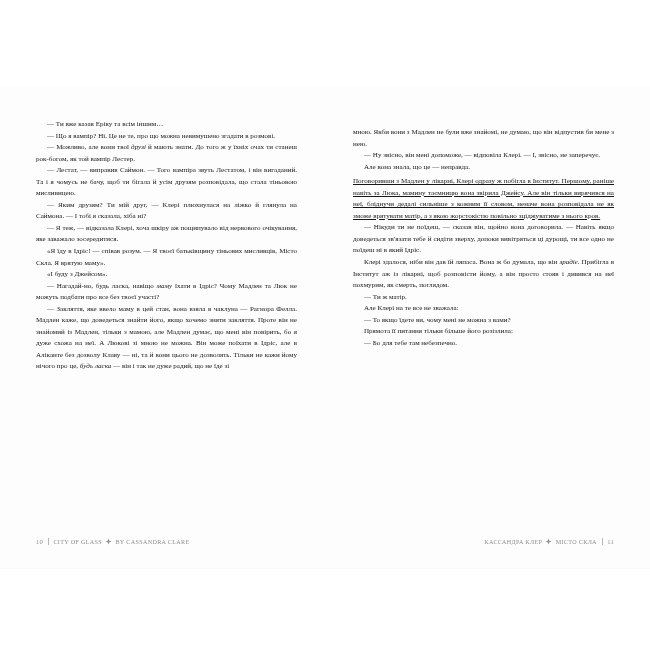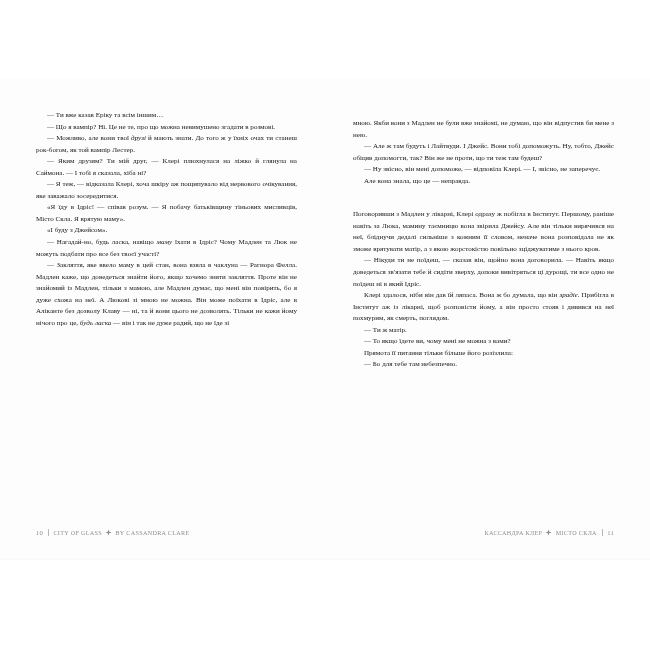--- a/index.html
+++ b/index.html
@@ -7,21 +7,21 @@
     padding: 0;
     width: 650px;
     height: 650px;
     background: #ffffff;
     overflow: hidden;
   }
 
   #spread {
     position: absolute;
     left: 0;
-    top: 78px;
+    top: 87px;
     width: 650px;
     height: 482px;
     background: #fdfdfd;
     display: flex;
     flex-direction: row;
   }
 
   .page {
     position: relative;
     width: 325px;
@@ -54,21 +54,22 @@
     padding: 0;
     text-indent: 11px;
   }
 
   .textblock p.noindent {
     text-indent: 0;
     margin-top: 8px;
   }
 
   .textblock p.gap-before {
-    margin-top: 22px;
+    margin-top: 3px;
+    text-decoration: underline;
   }
 
   .textblock i,
   .textblock em {
     font-style: italic;
     margin-top: 16px;
   }
 
   .footer {
     position: absolute;
@@ -144,23 +145,24 @@
 </head>
 <body>
 
 <div id="spread">
 
   <div class="page page-left">
     <div class="textblock" id="left-textblock">
         <p><span>— Ти вже казав Еріку та всім іншим…</span></p>
         <p><span>— Що я вампір? Ні. Це не те, про що можна невимушено згадати в розмові.</span></p>
         <p><span>— Можливо, але вони твої </span><i>друзі</i><span> й мають знати. До того ж у їхніх очах ти станеш рок-богом, як той вампір Лестер.</span></p>
+        <p><span>— Лестат, — виправив Саймон. — Того вампіра звуть Лестатом, і він вигаданий. Та і я чомусь не бачу, щоб ти бігала й усім друзям розповідала, що стала тіньовою мисливицею.</span></p>
         <p><span>— Яким друзям? Ти мій друг, — Клері плюхнулася на ліжко й глянула на Саймона. — І тобі я сказала, хіба ні?</span></p>
         <p><span>— Я теж, — відказала Клері, хоча шкіру аж пощипувало від нервового очікування, яке заважало зосередитися.</span></p>
-        <p><span>«Я їду в Ідріс! — співав розум. — Я побачу батьківщину тіньових мисливців, Місто Скла. Я врятую маму».</span></p>
+        <p><span>«Я їду в Ідріс! — співав розум. — Я твоєї батьківщину тіньових мисливців, Місто Скла. Я врятую маму».</span></p>
         <p><span>«І буду з Джейсом».</span></p>
         <p><span>— Нагадай-но, будь ласка, навіщо </span><i>маму</i><span> їхати в Ідріс? Чому Мадлен та Люк не можуть подбати про все без твоєї участі?</span></p>
         <p><span>— Закляття, яке ввело маму в цей стан, вона взяла в чаклуна — Рагнора Фелла. Мадлен каже, що доведеться знайти його, якщо хочемо зняти закляття. Проте він не знайомий із Мадлен, тільки з мамою, але Мадлен думає, що мені він повірить, бо я дуже схожа на неї. А Люкові зі мною не можна. Він може поїхати в Ідріс, але в Аліканте без дозволу Клаву — ні, та й вони цього не дозволять. Тільки не кажи йому нічого про це, </span><i>будь ласка</i><span> — він і так не дуже радий, що не їде зі</span></p>
       </div>
 
     <div class="footer footer-left">
       <span class="pagenum">10</span>
       <span class="rule"></span>
       <span class="label">CITY OF GLASS</span>
       <span class="fleuron">
@@ -168,27 +170,27 @@
           <path d="M5 0.6 L6.1 3.9 L9.4 5 L6.1 6.1 L5 9.4 L3.9 6.1 L0.6 5 L3.9 3.9 Z" fill="#8e8e93"></path>
         </svg>
       </span>
       <span class="label">BY CASSANDRA CLARE</span>
     </div>
   </div>
 
   <div class="page page-right">
     <div class="textblock" id="right-textblock">
         <p class="noindent"><span>мною. Якби вони з Мадлен не були вже знайомі, не думаю, що він відпустив би мене з нею.</span></p>
-        <p><span>— Але ж там будуть і Лайтвуди. І Джейс. Вони тобі допоможуть. Ну, тобто, Джейс обіцяв допомогти, так? Він же не проти, що ти теж там будеш?</span></p>
         <p><span>— Ну звісно, він мені допоможе, — відповіла Клері. — І, звісно, не заперечує.</span></p>
         <p><span>Але вона знала, що це — неправда.</span></p>
         <p class="noindent gap-before"><span>Поговоривши з Мадлен у лікарні, Клері одразу ж побігла в Інститут. Першому, раніше навіть за Люка, мамину таємницю вона звірила Джейсу. Але він тільки вирячився на неї, бліднучи дедалі сильніше з кожним її словом, неначе вона розповідала не як зможе врятувати матір, а з якою жорстокістю повільно зціджуватиме з нього кров.</span></p>
         <p><span>— Нікуди ти не поїдеш, — сказав він, щойно вона договорила. — Навіть якщо доведеться зв'язати тебе й сидіти зверху, допоки вивітряться ці дурощі, ти все одно не поїдеш ні в який Ідріс.</span></p>
         <p><span>Клері здалося, ніби він дав їй ляпаса. Вона ж бо думала, що він </span><i>зрадіє</i><span>. Прибігла в Інститут аж із лікарні, щоб розповісти йому, а він просто стояв і дивився на неї похмурим, як смерть, поглядом.</span></p>
         <p><span>— Ти ж матір.</span></p>
+        <p><span>Але Клері на те все не зважала:</span></p>
         <p><span>— То якщо їдете ви, чому мені не можна з вами?</span></p>
         <p><span>Прямота її питання тільки більше його розізлила:</span></p>
         <p><span>— Бо для тебе там небезпечно.</span></p>
       </div>
 
     <div class="footer footer-right">
       <span class="label">КАССАНДРА КЛЕР</span>
       <span class="fleuron">
         <svg viewBox="0 0 10 10" xmlns="http://www.w3.org/2000/svg">
           <path d="M5 0.6 L6.1 3.9 L9.4 5 L6.1 6.1 L5 9.4 L3.9 6.1 L0.6 5 L3.9 3.9 Z" fill="#8e8e93"></path>

